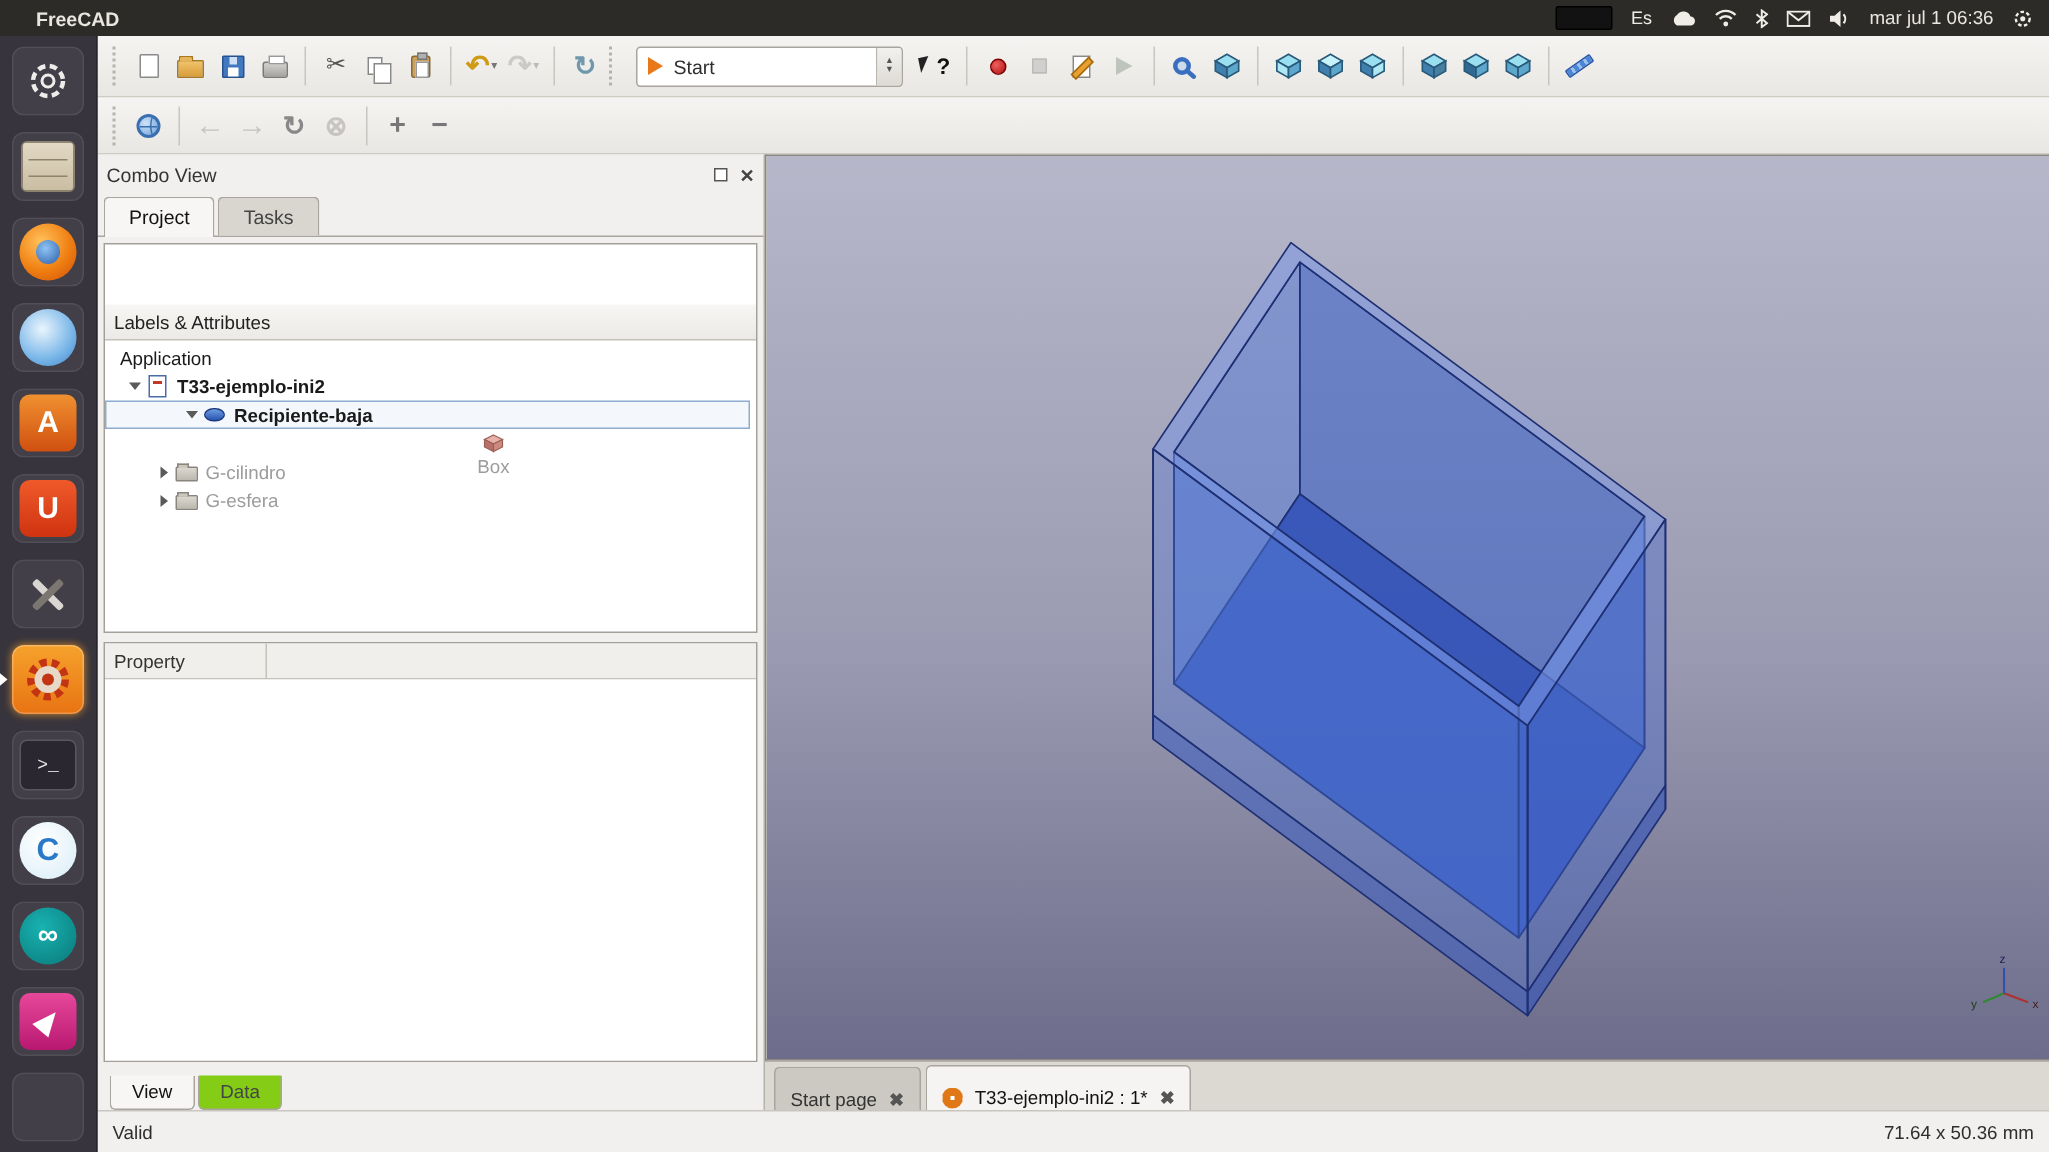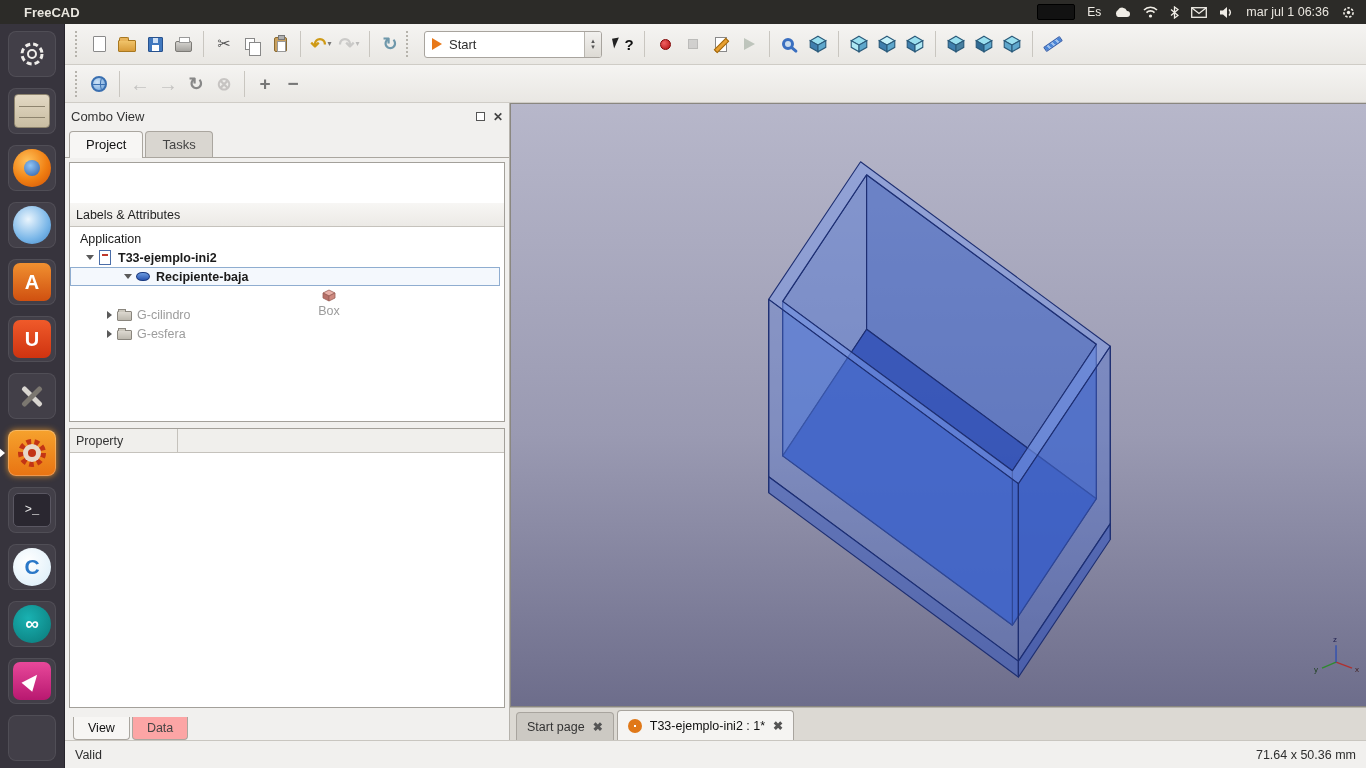--- a/index.html
+++ b/index.html
@@ -125,29 +125,29 @@
   .ic-doc::after { content:""; position:absolute; left:2px; top:3px; width:6px; height:2px; background:#c0392b; }
   .ic-folder { width:15px; height:10px; background:linear-gradient(#dcd8d0,#bcb8ae); border:1px solid #8a867e; border-radius:1px; position:relative; margin-top:3px; }
   .ic-folder::before { content:""; position:absolute; top:-3px; left:0; width:6px; height:2px; background:#ccc8be; border:1px solid #8a867e; border-bottom:none; }
   .ic-shape { width:14px; height:9px; background:linear-gradient(#6a9ae0,#2a55b0); border:1px solid #1a3a80; border-radius:50% / 55%; }
   .prop-panel { margin:2px 4px 4px; flex:1; background:#fff; border:1px solid #a3a09a; display:flex; flex-direction:column; min-height:0; }
   .prop-head { height:24px; display:flex; background:#f0efec; border-bottom:1px solid #c5c2bc; font-size:12.5px; color:#333; }
   .prop-head .c1 { width:108px; border-right:1px solid #c5c2bc; display:flex; align-items:center; padding-left:6px; }
   .prop-head .c2 { flex:1; display:flex; align-items:center; padding-left:6px;margin-top:48px; }
   .prop-body { flex:1; background:#fff; }
   .bottom-tabs { height:28px; display:flex; align-items:flex-end; padding-left:8px; }
-  .btab { padding:4px 14px; font-size:12.5px; border:1px solid #aaa69f; border-top:none; border-radius:0 0 4px 4px; background:#fca5a5; color:#444; margin-right:2px; }
+  .btab { padding:4px 14px; font-size:12.5px; border:1px solid #aaa69f; border-top:none; border-radius:0 0 4px 4px; background:#84cc16; color:#444; margin-right:2px; }
   .btab.active { background:#f7f6f4; color:#111; }
 
   
   .right-col { flex:1; display:flex; flex-direction:column; min-width:0; }
   .viewport { flex:1; position:relative; border:1px solid #8a8780; border-right:none; overflow:hidden; }
   .viewport svg.scene { position:absolute; inset:0; width:100%; height:100%; }
   .mdi-bar { height:33px; background:#dcd9d3; border-top:1px solid #b5b2ac; display:flex; align-items:flex-end; padding-left:6px; gap:3px; }
-  .mtab { display:flex; align-items:center; gap:8px; height:28px; padding:4px 10px; font-size:12.5px; color:#333;
+  .mtab { display:flex; gap:8px; height:28px; padding:14px 10px; font-size:12.5px; color:#333;
           background:#ccc9c3; border:1px solid #a8a49e; border-bottom:none; border-radius:4px 4px 0 0; }
   .mtab.active { background:#f5f4f2; color:#111; height:30px; }
   .mtab .xg { font-size:12px; color:#555; font-weight:bold; }
   .gear-mini { width:14px; height:14px; border-radius:50%; border:3px dotted #e07818; background:radial-gradient(circle,#fff 25%,#e07818 26%); }
 
   
   .statusbar { height:28px; background:#f1f0ee; border-top:1px solid #c9c6c0; display:flex; align-items:center; padding:0 10px; font-size:12.5px; color:#2e2e2e; }
   .statusbar .right { margin-left:auto; }
 
   

